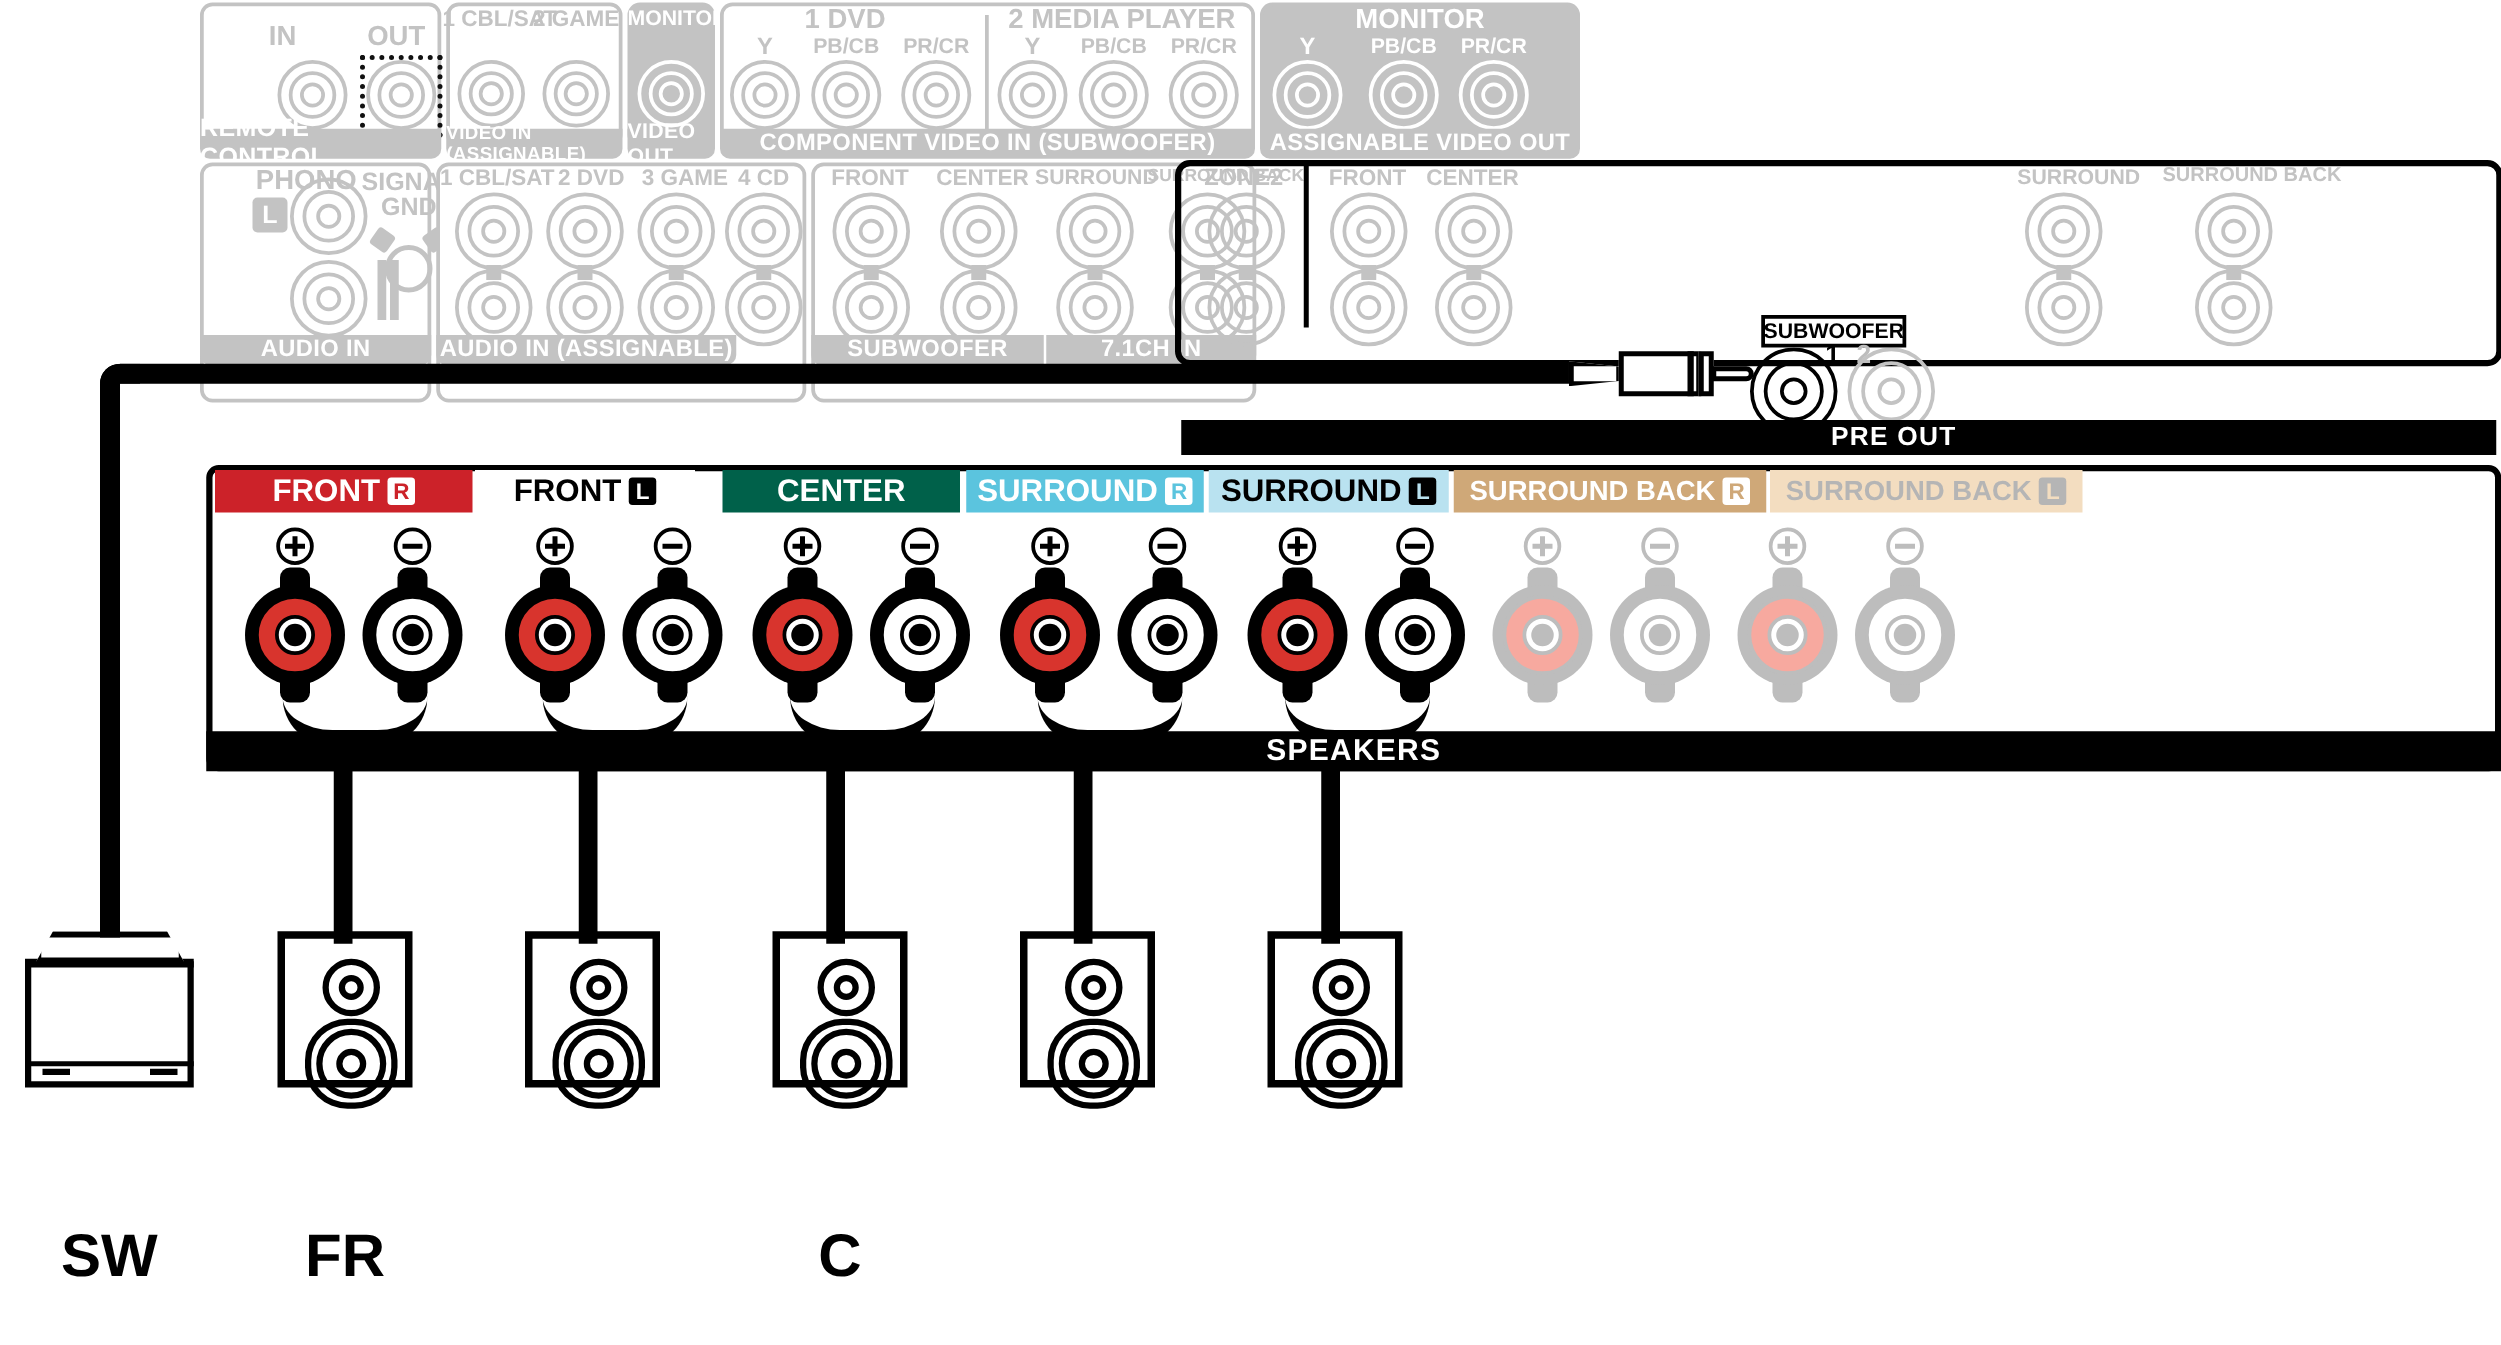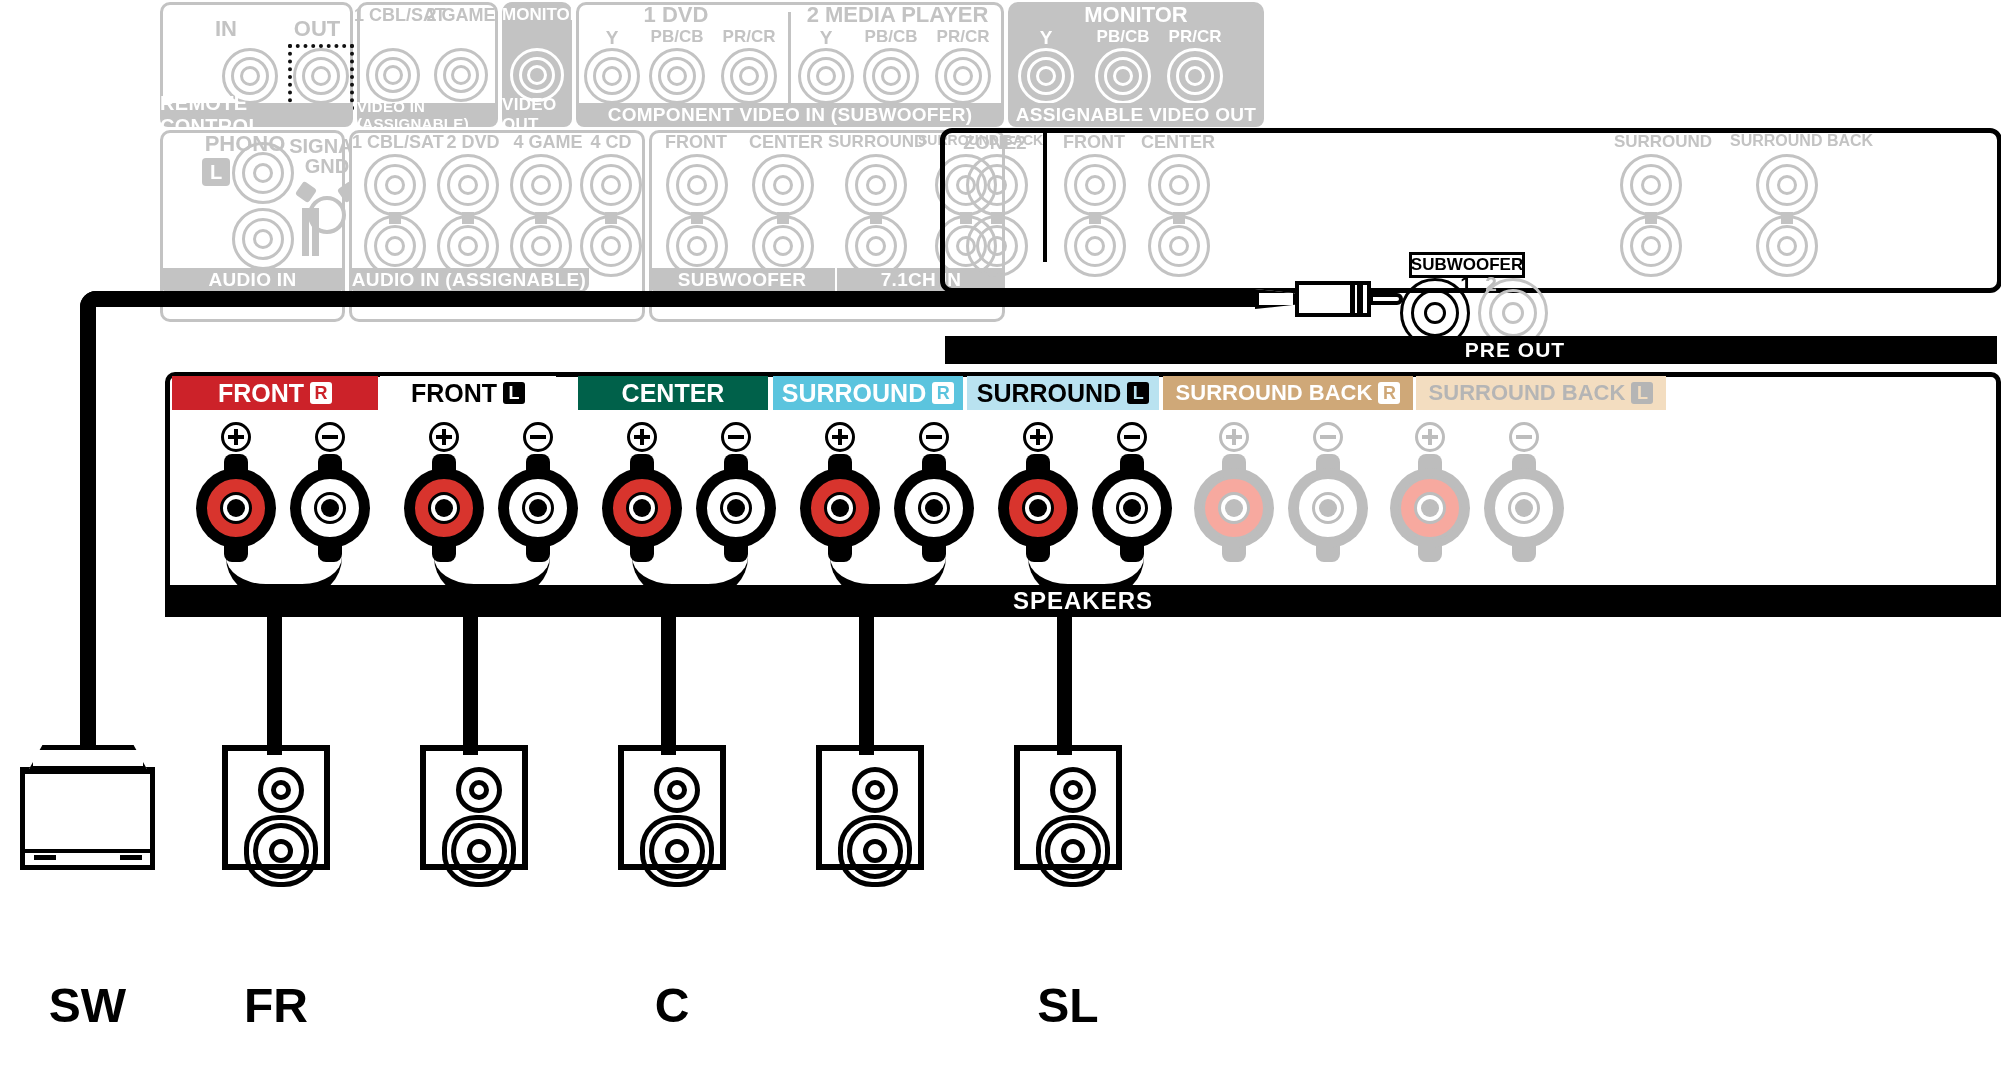--- a/index.html
+++ b/index.html
@@ -216,21 +216,21 @@
   <div class="abs" style="left:2px;top:6px;width:16px;height:16px;background:#c3c3c3;transform:rotate(35deg);border-radius:3px;"></div>
   <div class="abs" style="left:44px;top:6px;width:16px;height:16px;background:#c3c3c3;transform:rotate(-35deg);border-radius:3px;"></div>
   <div class="abs" style="left:6px;top:30px;width:7px;height:48px;background:#c3c3c3;"></div>
   <div class="abs" style="left:16px;top:30px;width:7px;height:48px;background:#c3c3c3;"></div>
 </div>
 <div class="sectionbar" style="left:160px;top:268px;width:185px;height:24px;font-size:19px;border-radius:0 0 8px 8px;">AUDIO IN</div>
 
 <div class="panel" style="left:349px;top:130px;width:296px;height:192px;"></div>
 <div class="lbl" style="left:352px;top:133px;width:86px;font-size:18px;">1 CBL/SAT</div>
 <div class="lbl" style="left:436px;top:133px;width:74px;font-size:18px;">2 DVD</div>
-<div class="lbl" style="left:508px;top:133px;width:80px;font-size:18px;">4 GAME</div>
+<div class="lbl" style="left:508px;top:133px;width:80px;font-size:18px;">3 GAME</div>
 <div class="lbl" style="left:578px;top:133px;width:66px;font-size:18px;">4 CD</div>
 <div class="abs" style="left:364px;top:154px;width:62px;height:62px;">
     <div class="rca">
       <div class="r1" style="left:0;top:0;width:62px;height:62px;"></div>
       <div class="r2" style="left:10px;top:10px;width:42px;height:42px;"></div>
       <div class="r3" style="left:21px;top:21px;width:20px;height:20px;"></div>
     </div>
   </div>
 <div class="abs" style="left:364px;top:215px;width:62px;height:62px;">
     <div class="rca">
@@ -727,14 +727,13 @@
       <div style="position:absolute;left:25px;top:72px;width:56px;height:56px;border:5px solid #000;border-radius:50%;box-sizing:border-box;"></div>
       <div style="position:absolute;left:41px;top:88px;width:24px;height:24px;border:5px solid #000;border-radius:50%;box-sizing:border-box;"></div>
     </div>
     <div class="abs" style="left: 1014px; top: 745px; width: 108px; height: 125px; border: 6px solid rgb(0, 0, 0); background: rgb(255, 255, 255); box-sizing: border-box;">
       <div style="position:absolute;left:30px;top:16px;width:46px;height:46px;border:5px solid #000;border-radius:50%;box-sizing:border-box;"></div>
       <div style="position:absolute;left:43px;top:29px;width:20px;height:20px;border:5px solid #000;border-radius:50%;box-sizing:border-box;"></div>
       <div style="position:absolute;left:16px;top:64px;width:74px;height:72px;border:5px solid #000;border-radius:46%;box-sizing:border-box;"></div>
       <div style="position:absolute;left:25px;top:72px;width:56px;height:56px;border:5px solid #000;border-radius:50%;box-sizing:border-box;"></div>
       <div style="position:absolute;left:41px;top:88px;width:24px;height:24px;border:5px solid #000;border-radius:50%;box-sizing:border-box;"></div>
     </div>
-    <div class="sname" style="left: 984px; top: 978px; width: 168px;">SL</div>
   </div>
 
 </body></html>

